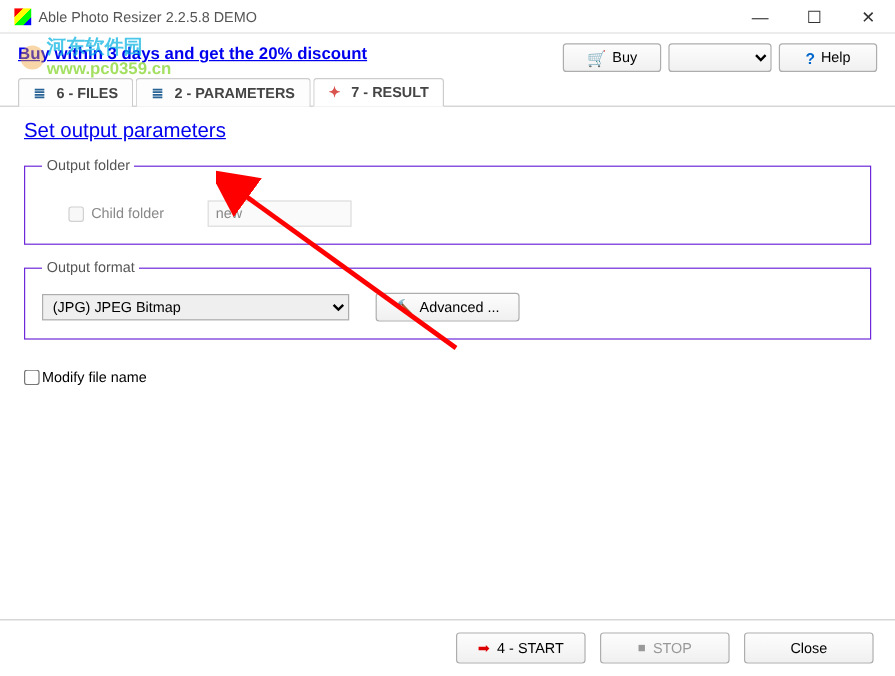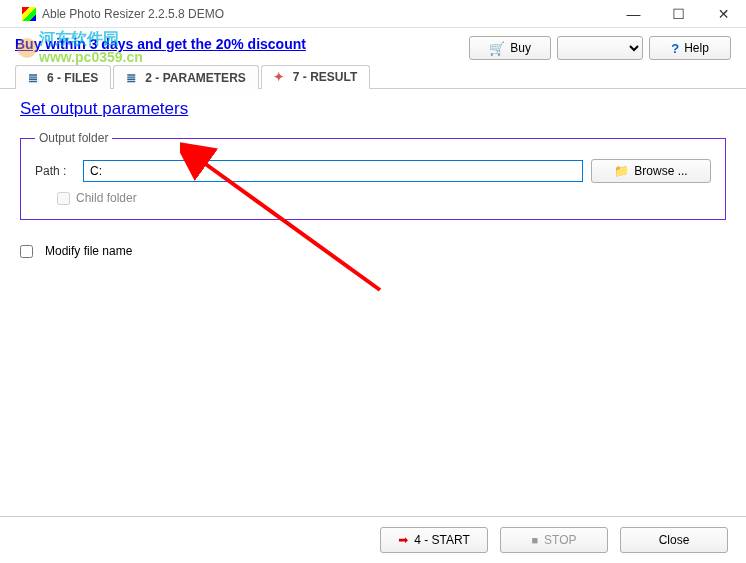--- a/index.html
+++ b/index.html
@@ -11,21 +11,21 @@
       height: 563px;
       overflow: hidden;
       position: relative;
     }
     .titlebar {
       height: 28px;
       background: #fff;
       border-bottom: 1px solid #e0e0e0;
       display: flex;
       align-items: center;
-      padding-left: 22px;
+      padding-left: 12px;
     }
     .titlebar-icon {
       width: 14px; height: 14px;
       background: linear-gradient(135deg, #ff0000 0 25%, #ffff00 25% 50%, #00ff00 50% 75%, #0000ff 75%);
       margin-right: 6px;
     }
     .titlebar-title { color: #555; flex: 1; font-size: 12px; }
     .winbtns { display: flex; }
     .winbtn {
       width: 45px; height: 28px;
@@ -149,21 +149,21 @@
       color: #888;
     }
     .format-select {
       width: 256px;
       height: 22px;
       border: 1px solid #adadad;
       padding: 2px 4px;
       font-size: 12px;
     }
     .adv-btn { width: 120px; justify-content: center; margin-left: 14px; }
-    .modify-row { margin-top: 24px; display: flex; align-items: center; gap: 12px; }
+    .modify-row { margin-top: 24px; display: flex; align-items: center; gap: 2px; }
     .bottom-bar {
       position: absolute;
       bottom: 0; left: 0; right: 0;
       border-top: 1px solid #ccc;
       padding: 10px 18px;
       display: flex;
       justify-content: flex-end;
       gap: 12px;
       background: #fff;
     }
@@ -239,34 +239,39 @@
     <span class="tab-icon icon-result">✦</span>
     <span>7 - RESULT</span>
   </div>
 </div>
 
 <div class="content">
   <a class="link-small">Set output parameters</a>
 
   <fieldset>
     <legend>Output folder</legend>
-    <div class="row">
-      <span class="path-label">Path :</span>
-      <input class="path-input" type="text" value="C:" style="">
-      <button class="btn browse-btn">
-        <span class="icon-folder">📁</span>
-        <span>Browse ...</span>
-      </button>
-    </div>
     <div class="checkbox-row inset">
       <input type="checkbox" disabled="" style="">
       <span>Child folder</span>
+      <input class="child-text-input" type="text" disabled="" style="margin-left: 30px;" value="new">
     </div>
   </fieldset>
 
+  <fieldset>
+    <legend>Output format</legend>
+    <div class="row">
+      <select class="format-select">
+        <option>(JPG) JPEG Bitmap</option>
+      </select>
+      <button class="btn adv-btn">
+        <span class="icon-hammer">🔨</span>
+        <span>Advanced ...</span>
+      </button>
+    </div>
+  </fieldset>
 
   <div class="modify-row">
     <input type="checkbox" style="">
     <span>Modify file name</span>
   </div>
 </div>
 
 <svg class="arrow-annotation" style="left:180px; top:140px; width:220px; height:160px;" viewBox="0 0 220 160">
   <defs>
     <marker id="arrowhead" markerWidth="10" markerHeight="10" refX="2" refY="5" orient="auto">

